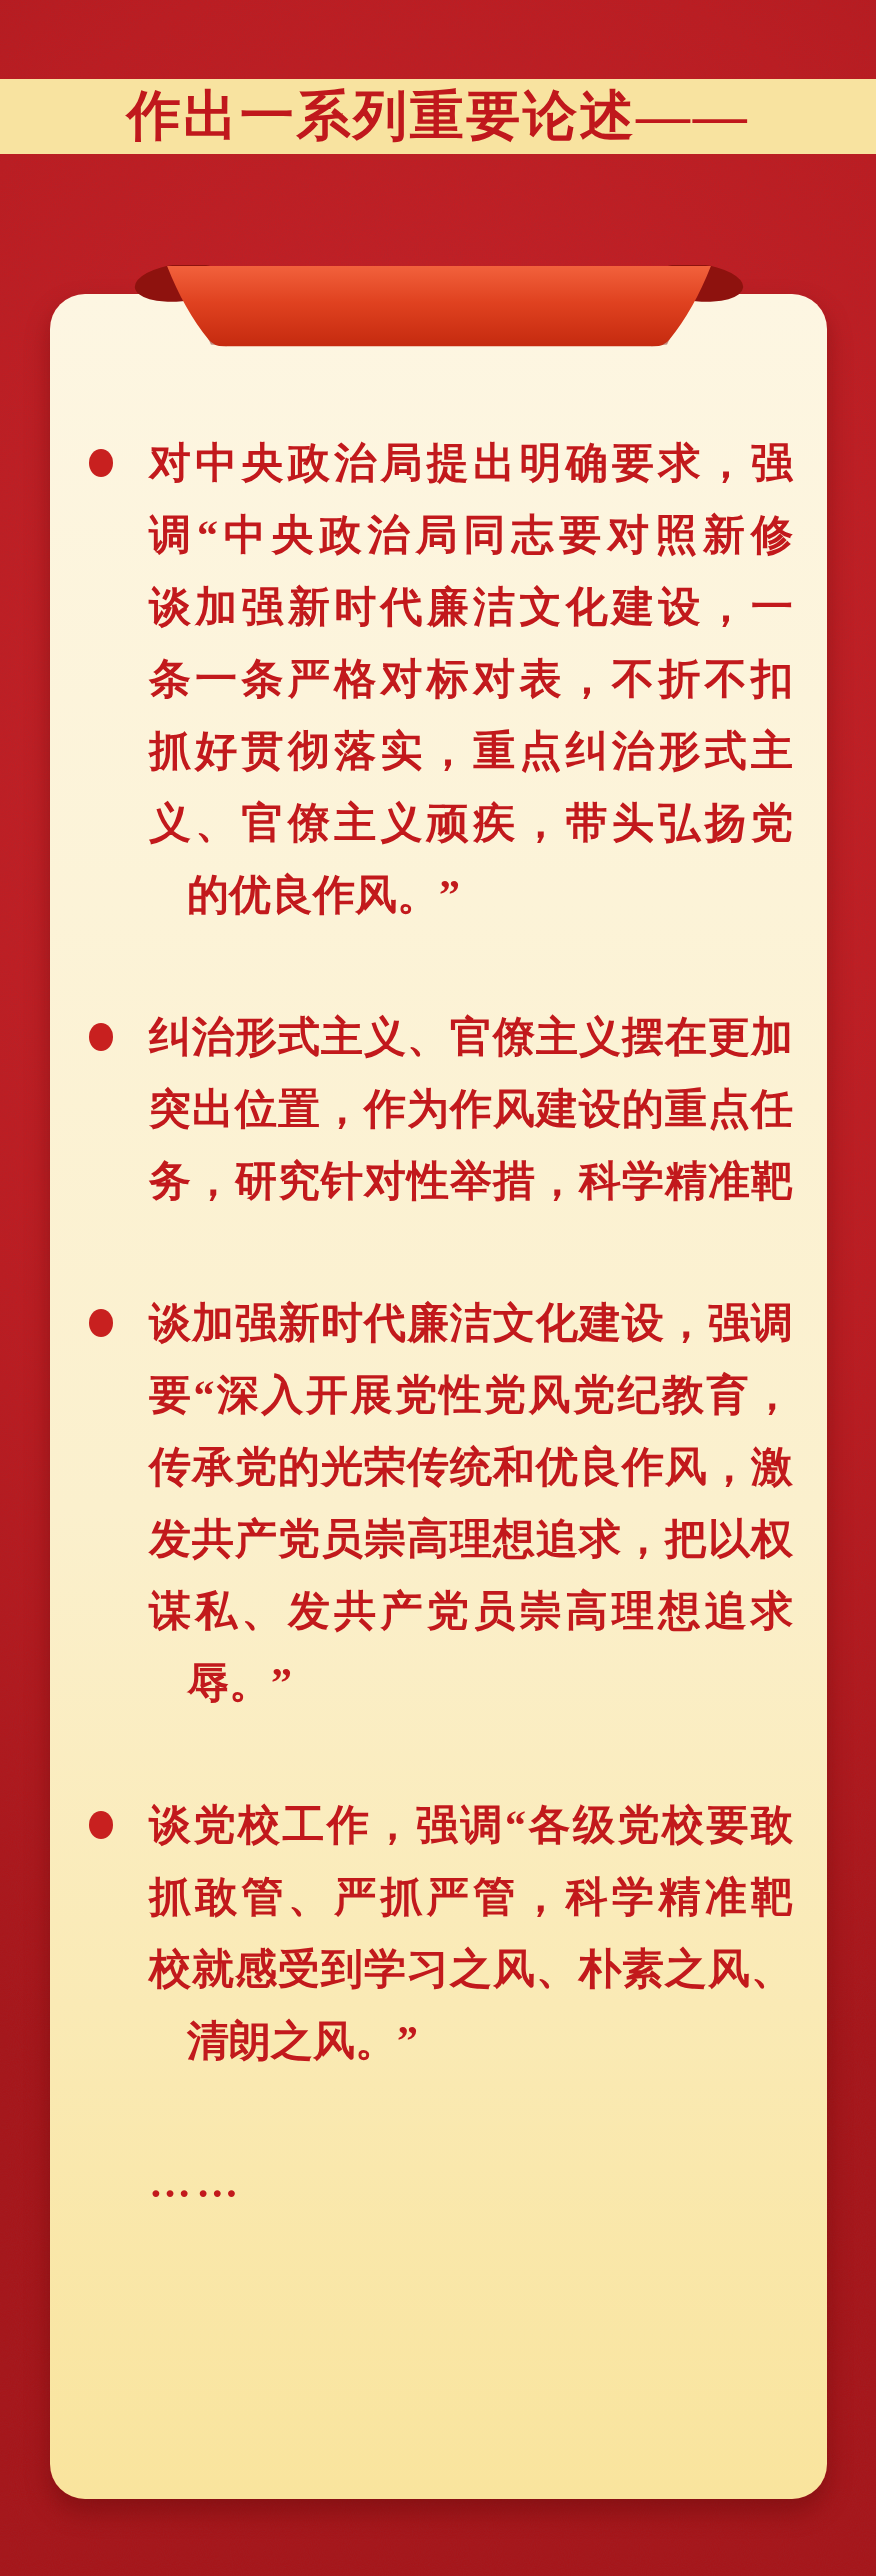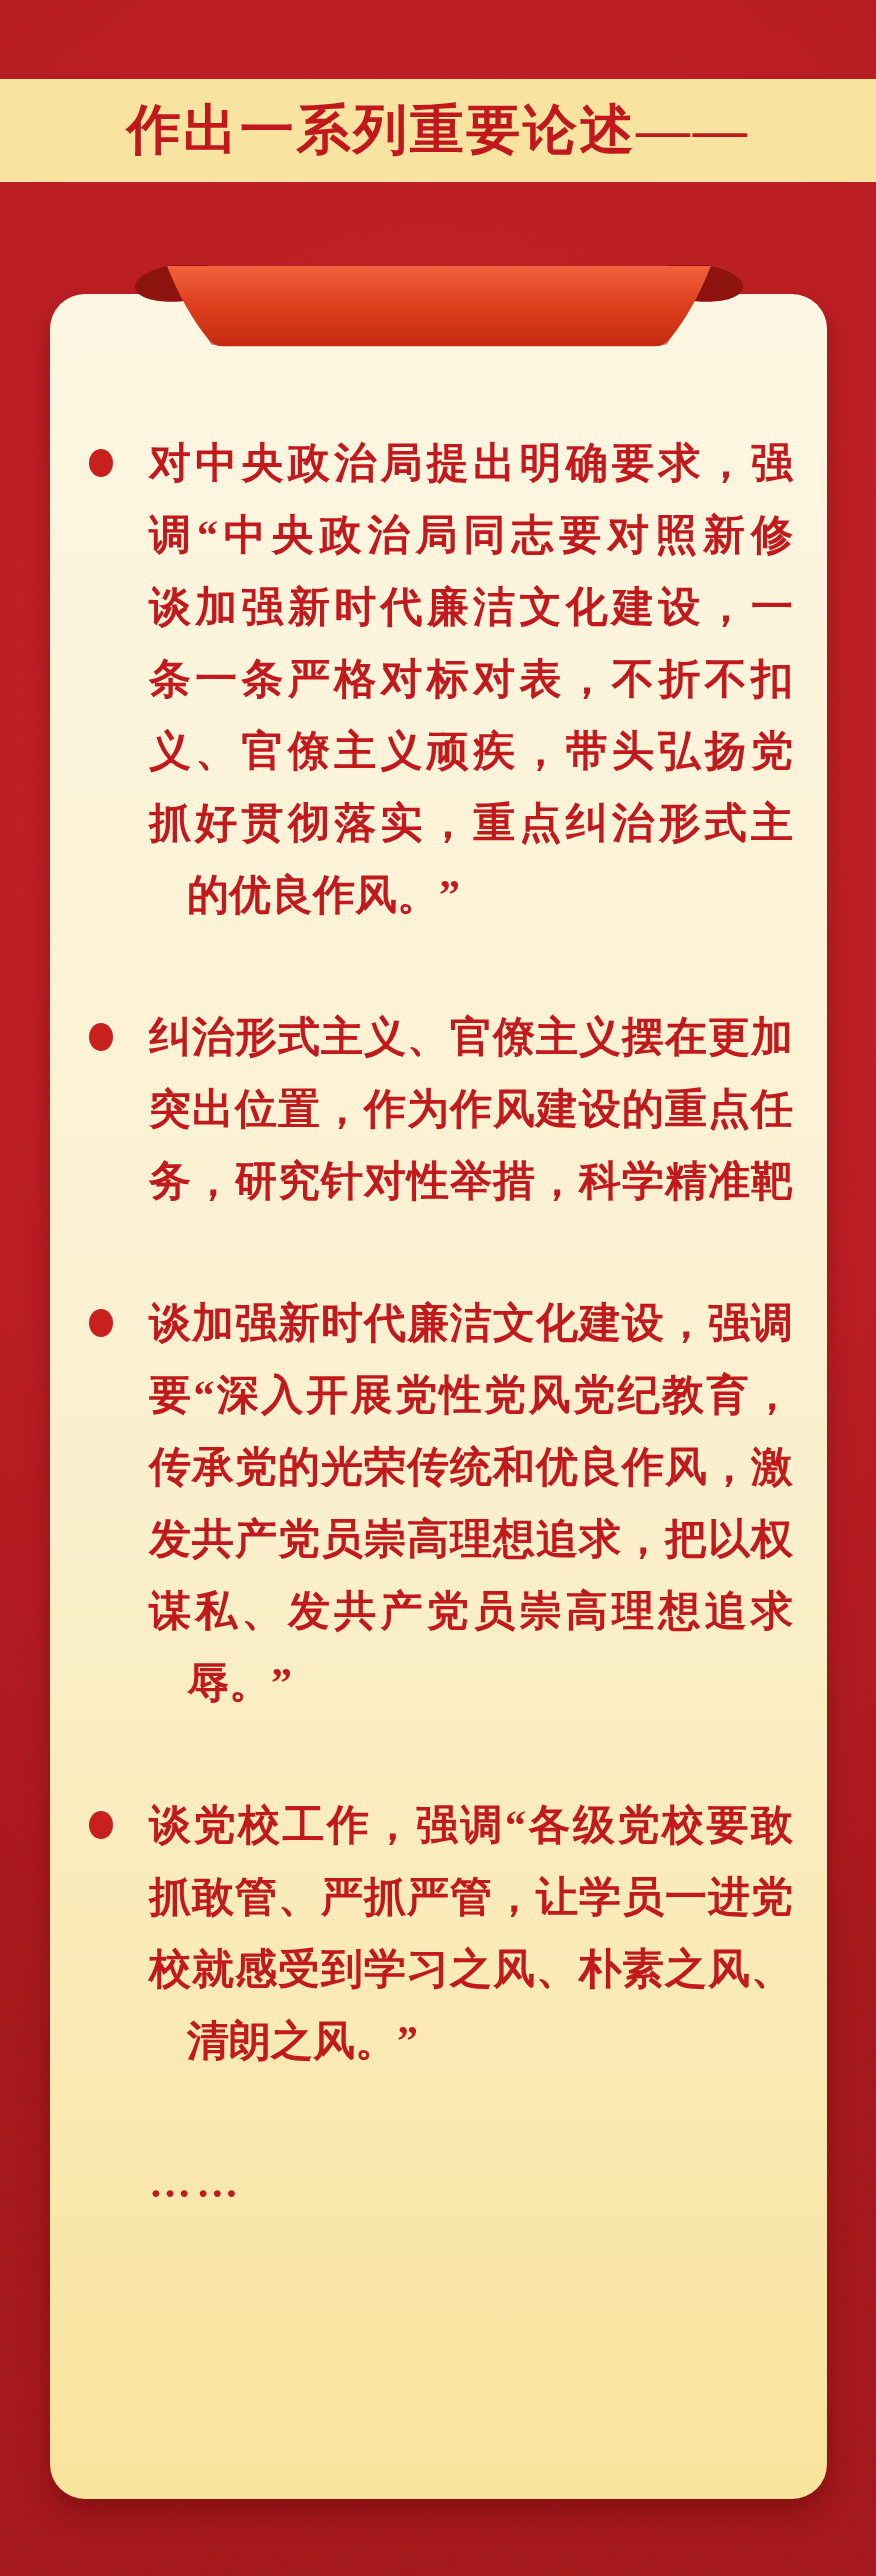--- a/index.html
+++ b/index.html
@@ -3,21 +3,21 @@
 <meta charset="utf-8">
 <style>
   html,body { margin:0; padding:0; background:#5f0a0c; }
   .page {
     position:relative; width:876px; height:2576px; overflow:hidden;
     background: radial-gradient(130% 55% at 50% 28%, #cc2228 0%, #c01b20 55%, #a81418 100%);
     font-family:"Liberation Serif","DejaVu Serif",serif;
   }
   .noise { position:absolute; left:0; top:0; width:876px; height:2576px; opacity:.33; pointer-events:none; }
   .banner {
-    position:absolute; left:0; top:79px; width:876px; height:103px;
+    position:absolute; left:0; top:79px; width:876px; height:75px;
     background:#f8e3a0; display:flex; align-items:center; justify-content:center;
   }
   .banner .title {
     margin:0; font-size:54px; font-weight:bold; color:#c0181c; letter-spacing:2.6px; white-space:nowrap;
   }
   .card {
     position:absolute; left:50px; top:294px; width:777px; height:2205px;
     border-radius:35px;
     background:linear-gradient(180deg,#fdf6e2 0%, #fbf0cd 55%, #f9e49d 100%);
     box-shadow:0 12.3px 24.5px rgba(92,6,6,.42);
@@ -73,22 +73,22 @@
 
     <div class="content">
       <div class="bullets">
           <div class="row">
             <span class="dot"></span>
             <div class="text">
               <div class="line">对中央政治局提出明确要求，强</div>
               <div class="line">调“中央政治局同志要对照新修</div>
               <div class="line">谈加强新时代廉洁文化建设，一</div>
               <div class="line">条一条严格对标对表，不折不扣</div>
+              <div class="line">抓好贯彻落实，重点纠治形式主</div>
               <div class="line">义、官僚主义顽疾，带头弘扬党</div>
-              <div class="line">抓好贯彻落实，重点纠治形式主</div>
               <div class="line last">的优良作风。”</div>
             </div>
           </div>
           <div class="row">
             <span class="dot"></span>
             <div class="text">
               <div class="line">纠治形式主义、官僚主义摆在更加</div>
               <div class="line">突出位置，作为作风建设的重点任</div>
               <div class="line">务，研究针对性举措，科学精准靶</div>
             </div>
@@ -101,21 +101,21 @@
               <div class="line">传承党的光荣传统和优良作风，激</div>
               <div class="line">发共产党员崇高理想追求，把以权</div>
               <div class="line">谋私、发共产党员崇高理想追求</div>
               <div class="line last">辱。”</div>
             </div>
           </div>
           <div class="row">
             <span class="dot"></span>
             <div class="text">
               <div class="line">谈党校工作，强调“各级党校要敢</div>
-              <div class="line">抓敢管、严抓严管，让学员一进党</div>
+              <div class="line">抓敢管、严抓严管，科学精准靶</div>
               <div class="line">校就感受到学习之风、朴素之风、</div>
               <div class="line last">清朗之风。”</div>
             </div>
           </div>
         </div>
       <div class="ellipsis">……</div>
     </div>
 
   </div>
 </div>

